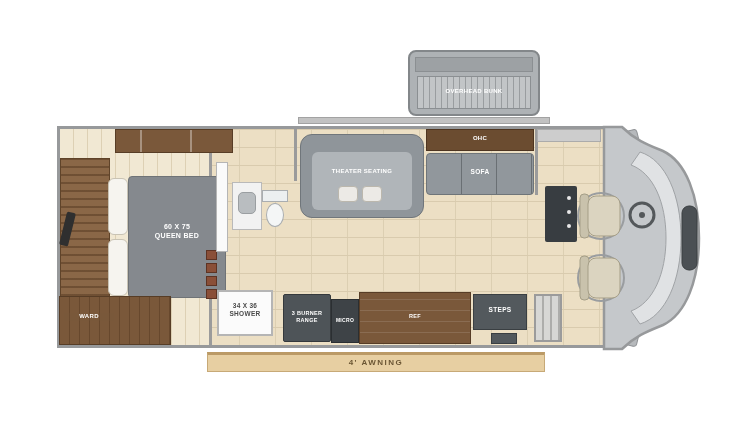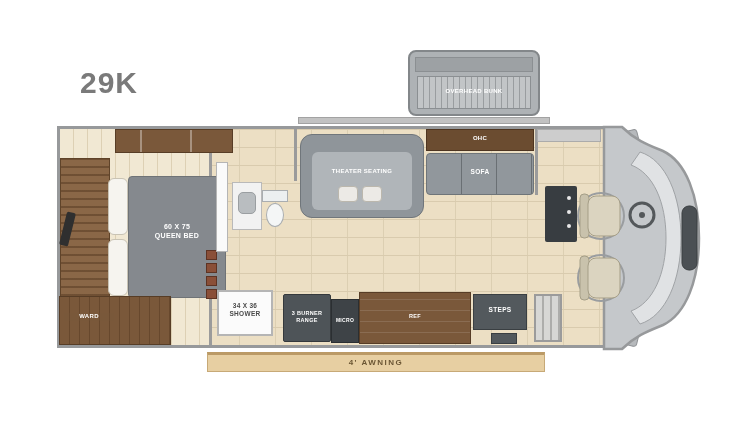--- a/index.html
+++ b/index.html
@@ -90,21 +90,20 @@
   
   .awning{left:207px;top:352px;width:338px;height:20px;background:#e7cfa2;border:1px solid #c7a977;
      border-top:3px solid #bb9a66;}
   .awning-label{left:207px;top:358px;width:338px;font-size:8px;color:#6b5634;letter-spacing:1.5px;}
 </style>
 </head>
 <body>
 
 <div id="stage">
 
-  <div class="lbl" id="plan-title">29K</div>
 
   <div class="abs bunk-outer"></div>
   <div class="abs bunk-top"></div>
   <div class="abs bunk-mattress"></div>
   <div class="lbl bunk-label">OVERHEAD BUNK</div>
 
   <div class="abs topper"></div>
 
   <div class="abs body-shell"></div>
   <div class="abs bedroom-floor"></div>

